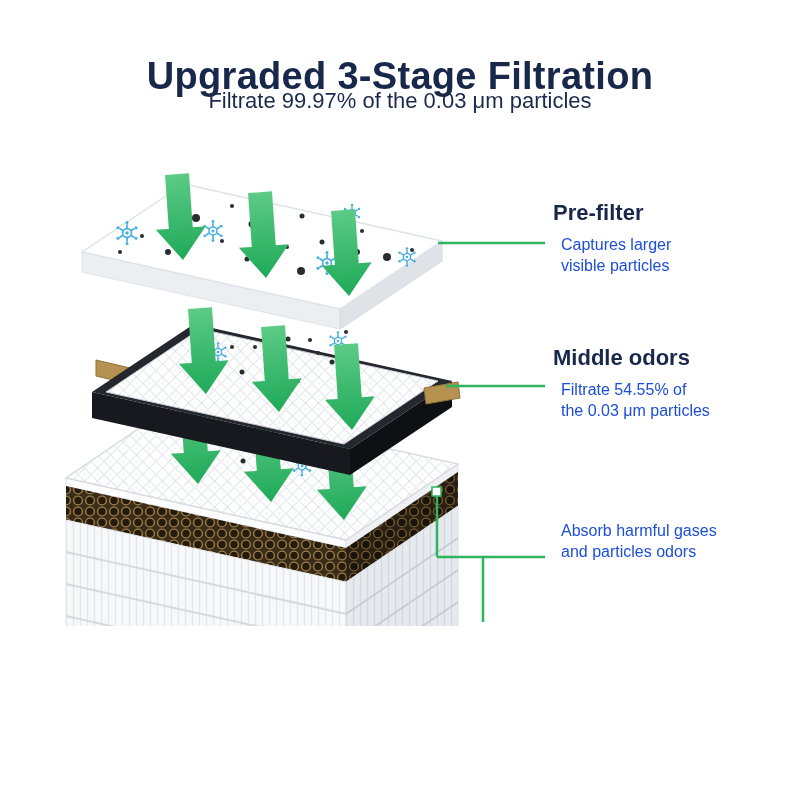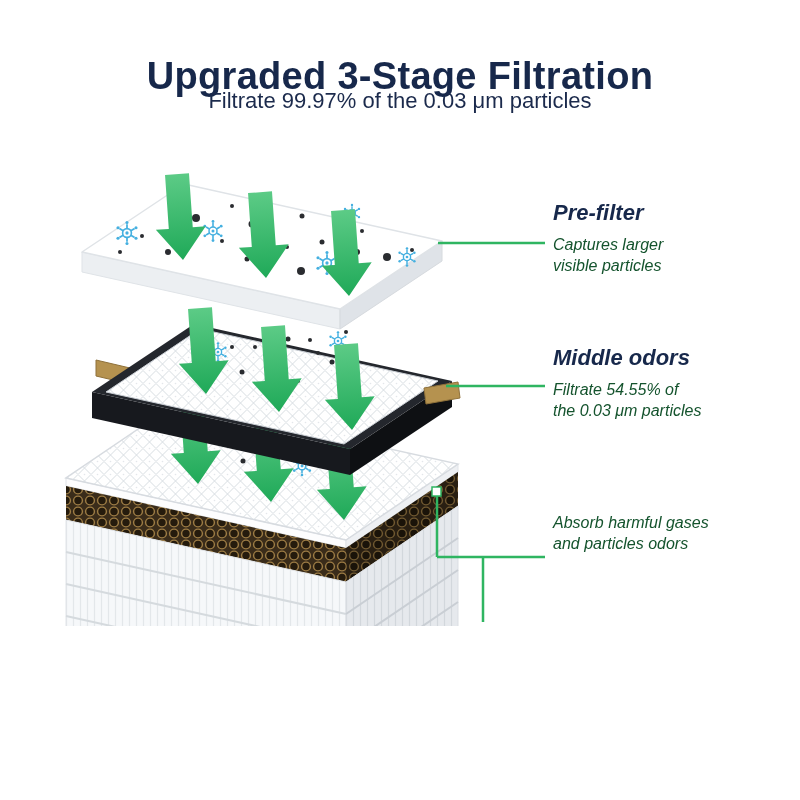--- a/index.html
+++ b/index.html
@@ -3,24 +3,24 @@
 <meta charset="utf-8">
 <style>
   html,body{margin:0;padding:0;background:#ffffff;}
   .page{position:relative;width:800px;height:626px;background:#ffffff;overflow:hidden;
         font-family:"Liberation Sans",sans-serif;color:#1b2a4c;}
   .title{position:absolute;top:30px;left:0;width:800px;text-align:center;
          font-size:38px;font-weight:700;letter-spacing:.3px;color:#17284b;}
   .subtitle{position:absolute;top:88px;left:0;width:800px;text-align:center;
             font-size:22px;font-weight:500;color:#1b2a4c;}
   .diagram{position:absolute;left:0;top:0;width:800px;height:800px;}
-  .stage-label{position:absolute;left:553px;width:225px;font-style:italic;}
+  .stage-label{position:absolute;left:553px;width:225px;}
   .stage-label h2{margin:0 0 8px 0;font-size:22px;font-weight:700;color:#17284b;}
-  .stage-label p{margin:0;font-size:16px;font-weight:500;line-height:1.32;
-                 color:#14532d;white-space:pre-line;}
+  .stage-label p{margin:8px;font-size:16px;font-weight:500;line-height:1.32;
+                 color:#1d4ed8;white-space:pre-line;}
   #stage-pre{top:200px;}
   #stage-mid{top:345px;}
   #stage-main{top:512px;}
 </style>
 </head>
 <body>
 
 <div class="page">
 
   <svg class="diagram" viewBox="0 0 800 800" xmlns="http://www.w3.org/2000/svg">

